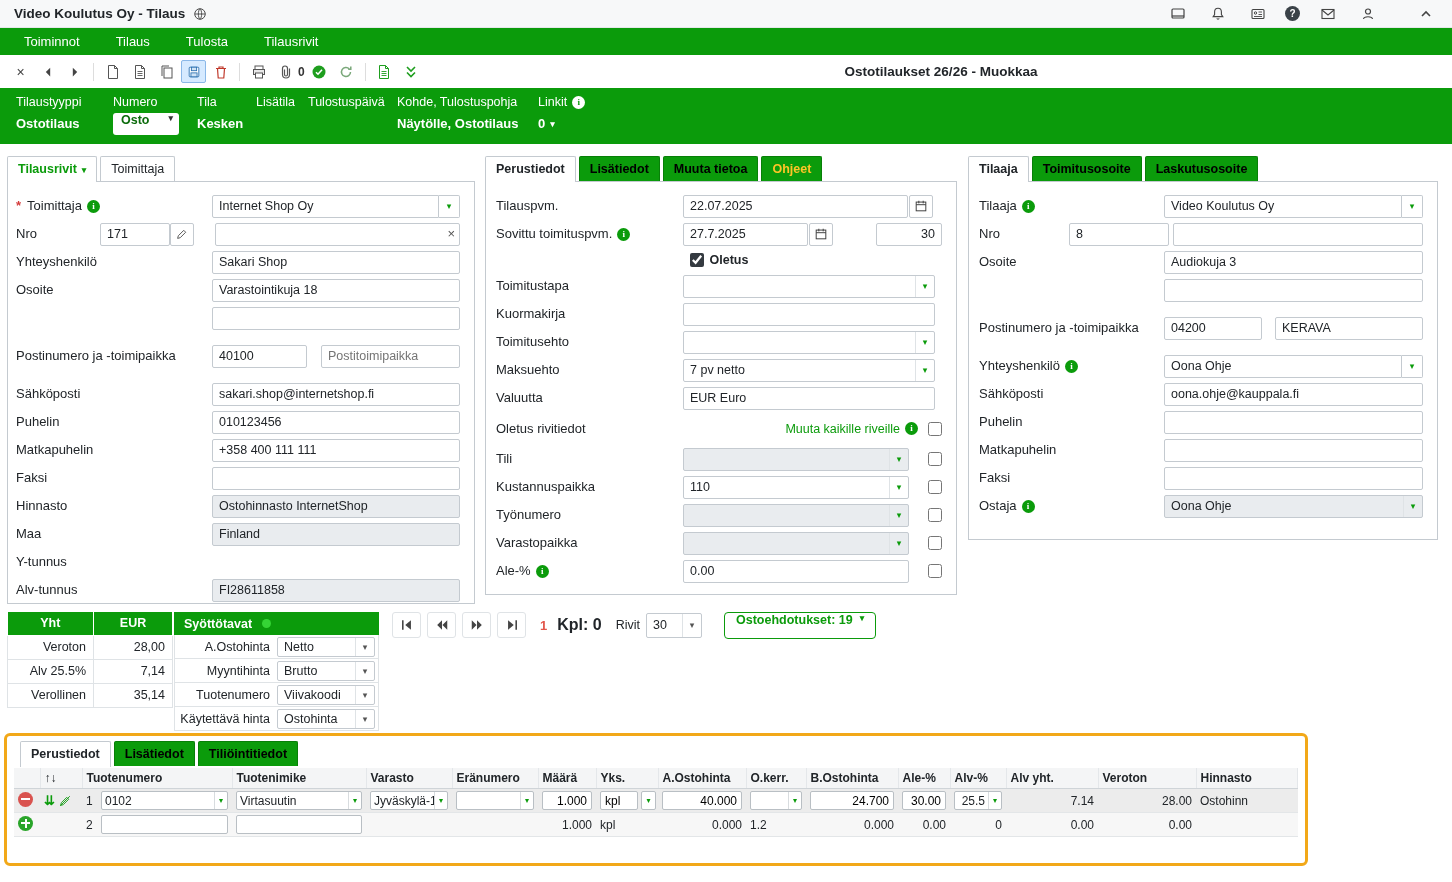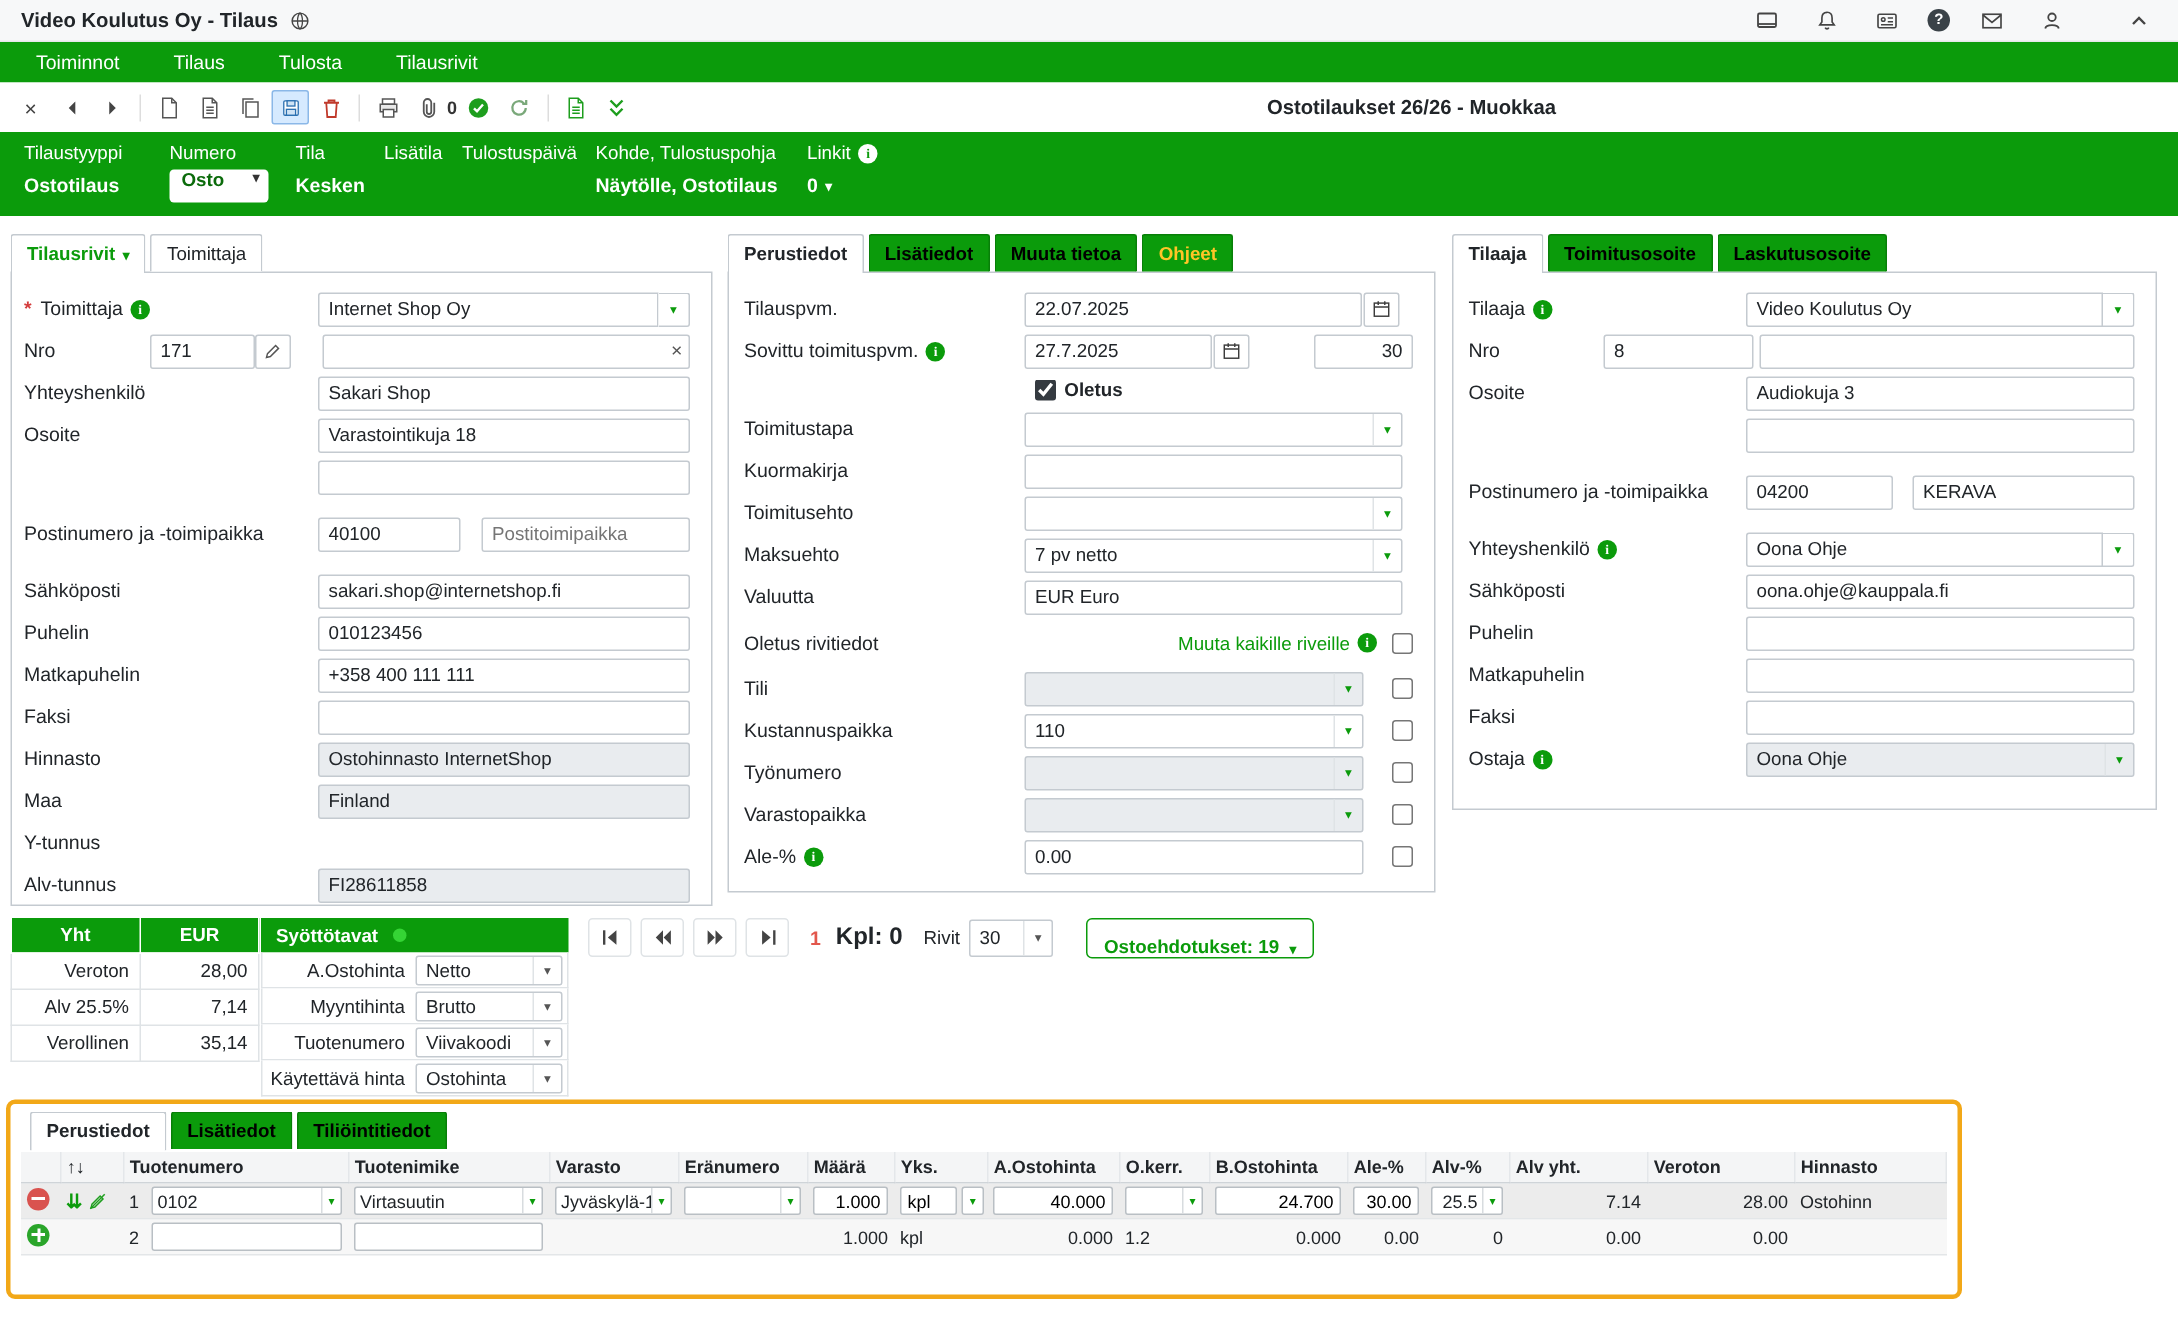--- a/index.html
+++ b/index.html
@@ -87,21 +87,21 @@
   .imrow{display:flex;align-items:center;height:24px;background:#fff;border:1px solid var(--bd-light);border-top:none}
   .imrow .l{width:102px;text-align:right;padding-right:7px;font-size:12.5px;flex:none}
   .imrow .sel{flex:1;height:20px;margin-right:3px}
 
   
   .pagerow{position:absolute;display:flex;align-items:center;gap:6px;height:28px}
   .navbtn{width:29px;height:26px;border:1px solid var(--bd-light);background:#fff;display:flex;align-items:center;justify-content:center;border-radius:3px;cursor:pointer}
   .pg-num{color:var(--page-num);font-weight:700;margin:0 4px 0 8px}
   .pg-txt{font-weight:700;font-size:16px}
   .pg-plain{font-size:12.5px}
-  .ehd-btn{margin-left:16px;border:1px solid var(--green);color:var(--green);font-weight:700;background:#fff;border-radius:4px;height:27px;display:flex;align-items:flex-end;gap:7px;padding:0 11px;font-size:12.5px;cursor:pointer}
+  .ehd-btn{margin-left:16px;border:1px solid var(--green);color:var(--green);font-weight:700;background:#fff;border-radius:4px;height:27px;display:flex;align-items:flex-start;gap:7px;padding:0 11px;font-size:12.5px;cursor:pointer}
   .ehd-btn .c{font-size:9px}
 
   
   .bottom{position:absolute;left:4px;top:733px;width:1304px;height:133px;border:3px solid var(--orange);border-radius:6px;background:#fff;padding:4px 7px 0}
   .bottom .tabs{margin-left:6px}
   .grid{width:100%;border-collapse:collapse;table-layout:fixed;font-size:12px;margin-top:2px}
   .grid th{background:#f4f5f6;border-bottom:1px solid #cfd4d8;border-right:1px solid #e4e7ea;font-weight:700;text-align:left;padding:3px 4px;font-size:12px;white-space:nowrap}
   .grid td{padding:2px 4px;border-bottom:1px solid #e3e6e8;vertical-align:middle;white-space:nowrap;overflow:hidden}
   .grid tr.r1 td{background:#ececec}
   .grid tr.r2 td{background:#f7f7f7}

